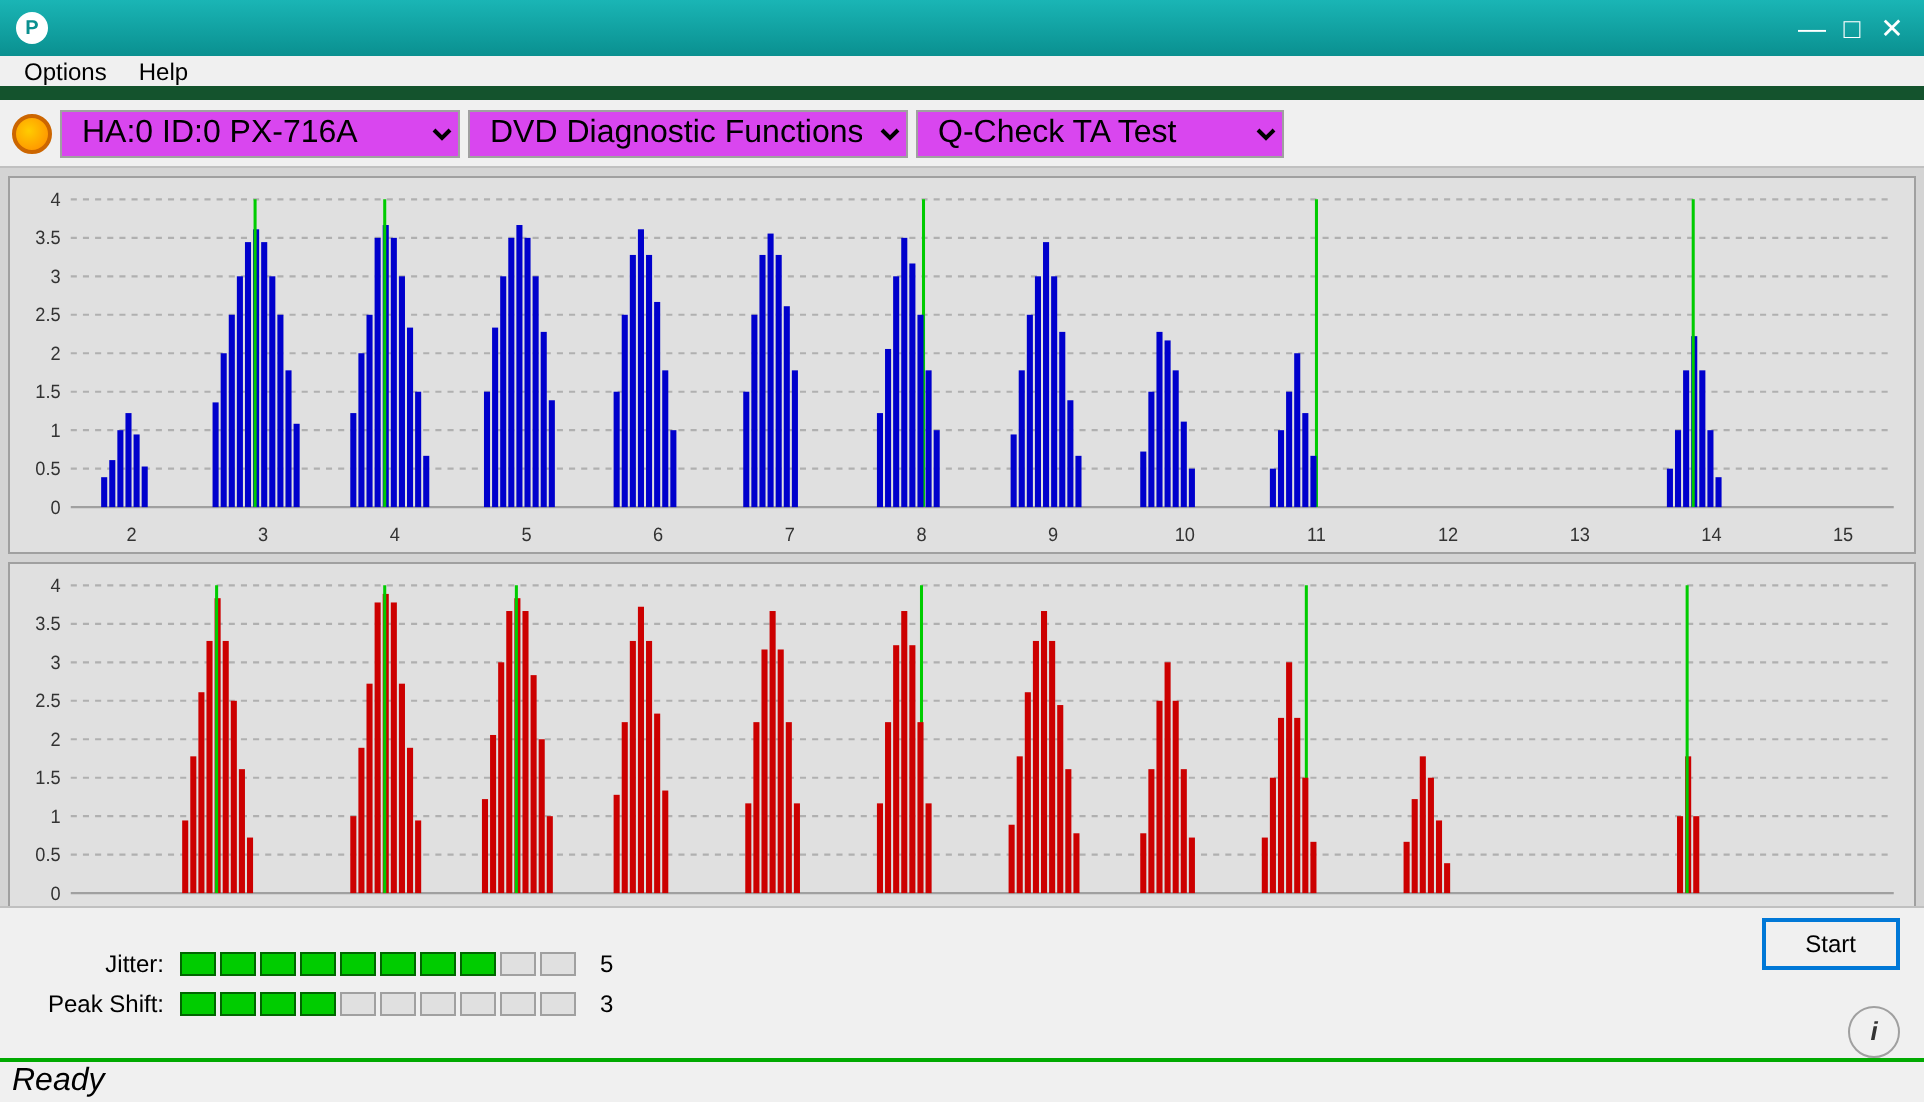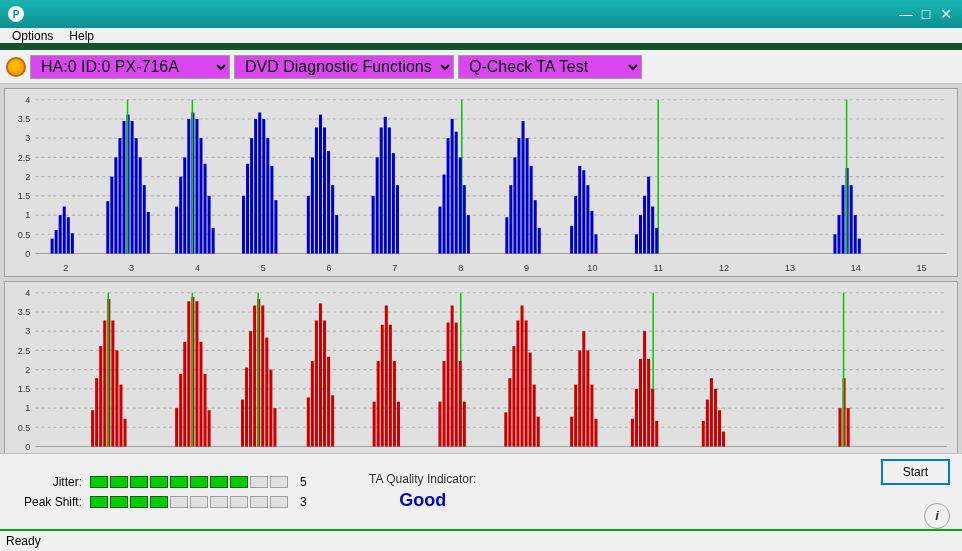--- a/index.html
+++ b/index.html
@@ -626,27 +626,23 @@
             <div class="led off"></div>
             <div class="led off"></div>
             <div class="led off"></div>
             <div class="led off"></div>
             <div class="led off"></div>
           </div>
         <span class="metric-value">3</span>
       </div>
     </div>
 
-    <div id="ta-quality" style="margin-left:20px;">
-      <span id="ta-quality-label" style="font-size:12px;color:#333;">TA Quality Indicator:</span>
-      <div id="ta-quality-value" style="font-size:18px;font-weight:bold;color:#0000cc;margin-top:4px;">Good</div>
-    </div>
 
     <div id="right-side" style="margin-left:auto;display:flex;flex-direction:column;align-items:flex-end;gap:18px;">
       <button id="start-btn" style="padding:4px 20px;background:#f0f0f0;border:2px solid #0078d7;font-size:12px;cursor:pointer;">Start</button>
       <button id="info-btn" style="width:26px;height:26px;border-radius:50%;border:1px solid #a0a0a0;background:#f0f0f0;font-size:13px;font-style:italic;font-weight:bold;cursor:pointer;display:flex;align-items:center;justify-content:center;">i</button>
     </div>
   </div>
 
   <div id="status-bar" style="position:absolute;bottom:0;left:0;right:0;height:22px;background:#f0f0f0;border-top:2px solid #00aa00;display:flex;align-items:center;padding:0 6px;">
-    <span style="font-size:12px;">Ready</span>
+    <span style="font-size:16px;font-style:italic;">Ready</span>
   </div>
 </div>
 
 </body></html>

